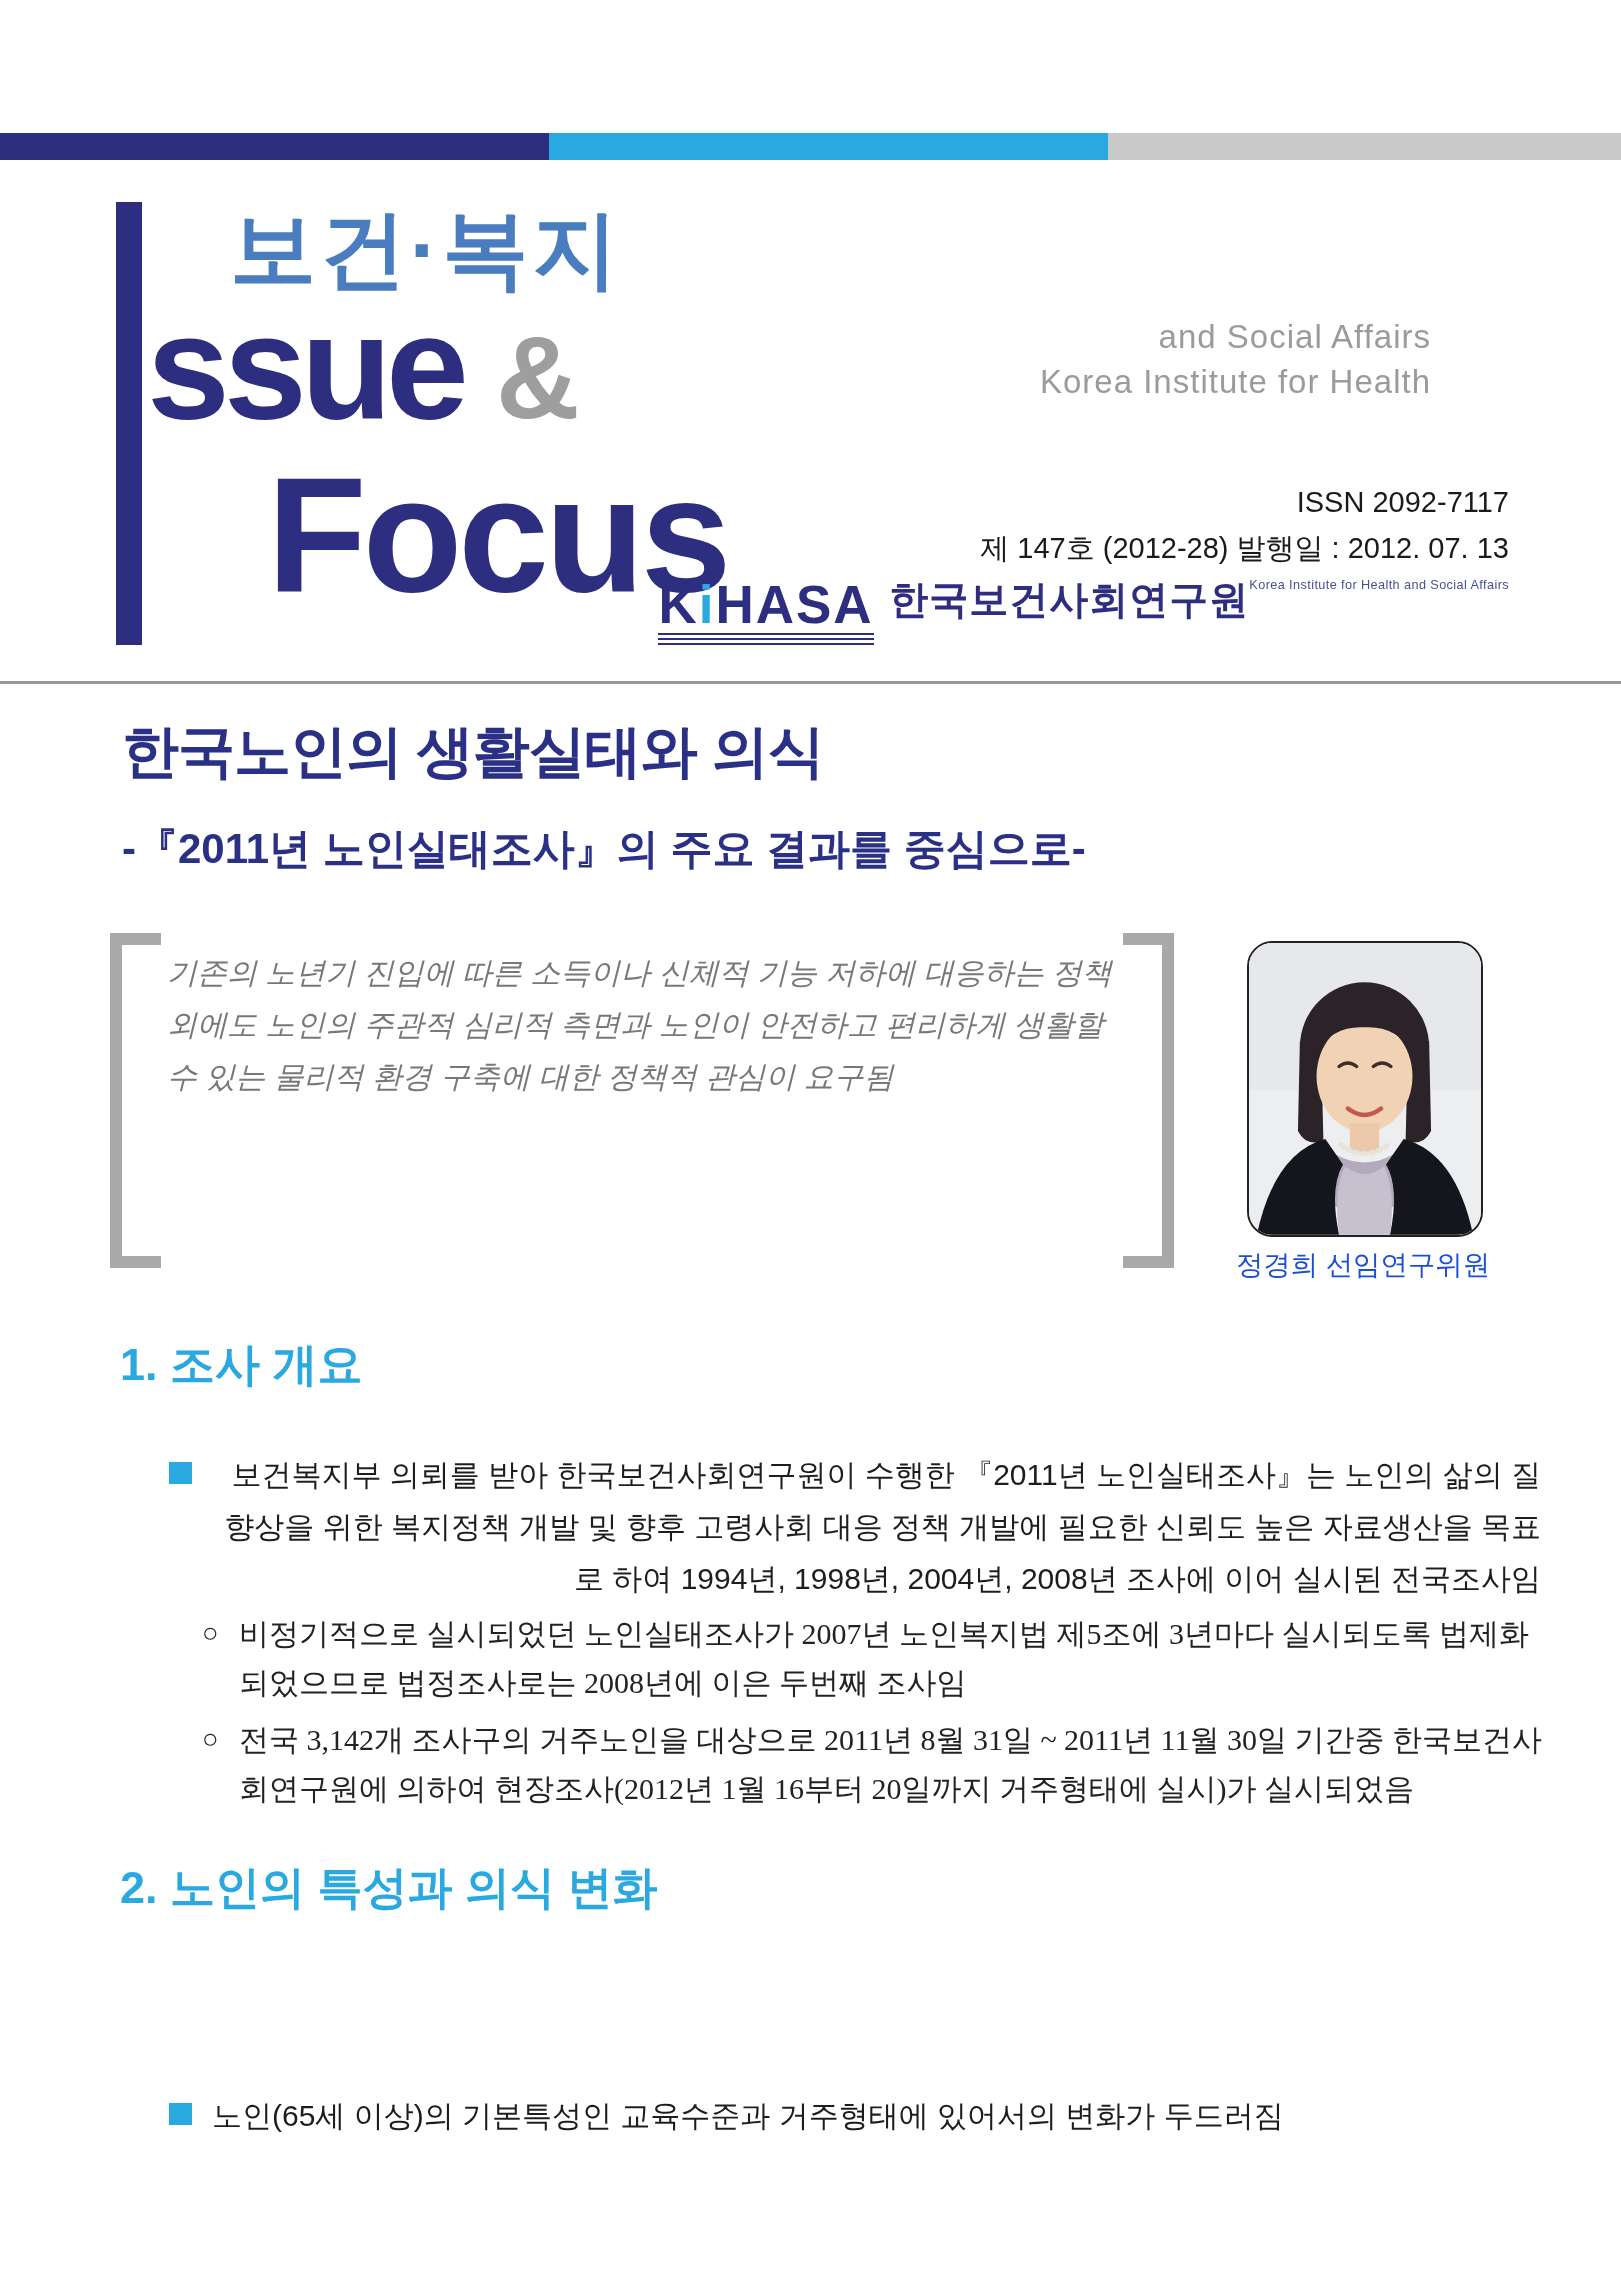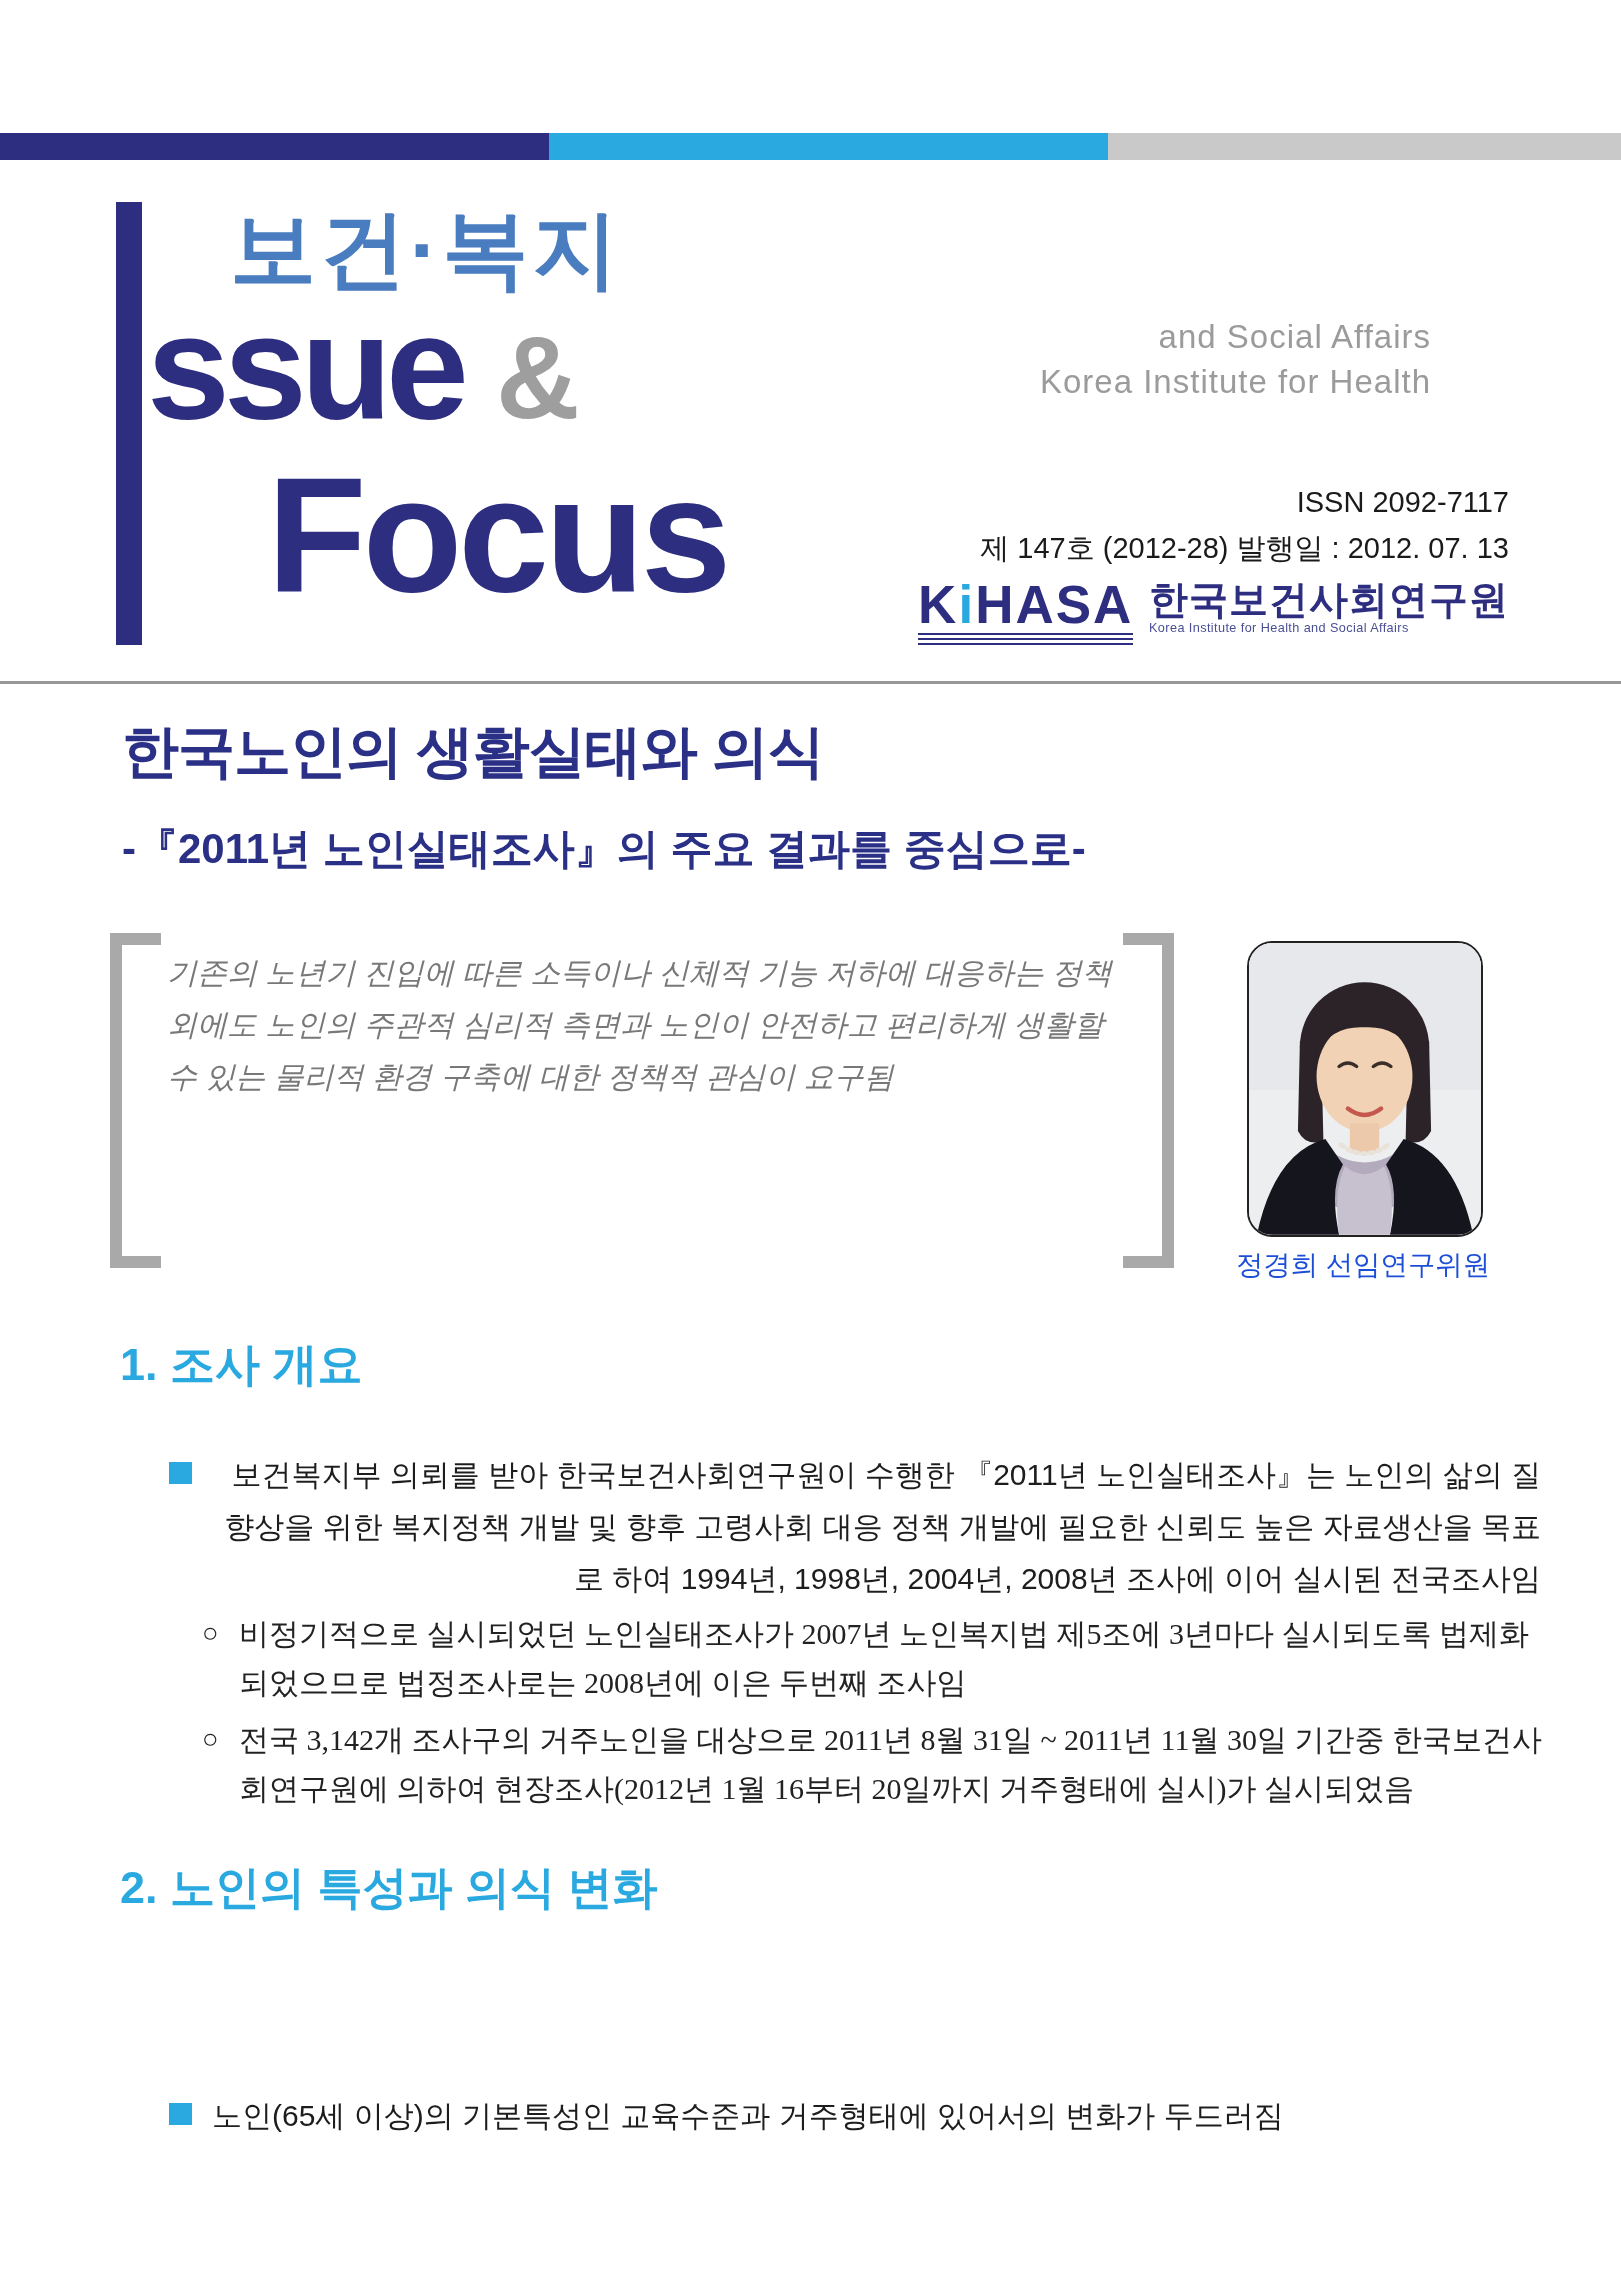--- a/index.html
+++ b/index.html
@@ -39,21 +39,21 @@
   .logo-focus{position:absolute;left:267px;top:437px;font-size:163px;line-height:196px;font-weight:700;color:var(--navy);letter-spacing:-3.9px;white-space:nowrap;}
   
   .org-en{position:absolute;right:190px;top:314px;text-align:right;font-size:33px;line-height:45px;color:var(--org-gray);letter-spacing:1px;white-space:nowrap;}
   .issn{position:absolute;right:112px;top:486px;font-size:29px;color:#1a1a1a;white-space:nowrap;}
   .issue-line{position:absolute;right:112px;top:529px;font-size:29px;color:#1a1a1a;white-space:nowrap;}
   .kihasa{position:absolute;right:112px;top:578px;display:flex;align-items:flex-start;gap:15.7px;}
   .kihasa-latin-wrap{display:flex;flex-direction:column;align-items:stretch;}
   .kihasa-latin{font-size:53px;line-height:53px;font-weight:800;color:var(--navy);letter-spacing:2px;white-space:nowrap;}
   .kihasa-latin .k-i{color:var(--cyan);}
   .kihasa-lines{height:11.8px;margin-top:2px;background:repeating-linear-gradient(to bottom,var(--navy) 0 2px,transparent 2px 4.9px);}
-  .kihasa-right{display:flex;flex-direction:column;}
+  .kihasa-right{display:flex;flex-direction:row;}
   .kihasa-kor{font-size:39px;line-height:43px;font-weight:800;color:var(--navy);letter-spacing:1px;white-space:nowrap;}
   .kihasa-en{font-size:12.7px;color:#4a4f94;letter-spacing:0.4px;white-space:nowrap;}
   
   .header-rule{position:absolute;left:0;top:681px;width:1621px;height:2.9px;background:var(--rule-gray);}
   
   .title-main{position:absolute;left:122px;top:714px;font-size:57px;font-weight:800;color:var(--title-navy);letter-spacing:-1px;white-space:nowrap;}
   .title-sub{position:absolute;left:122px;top:821px;font-size:42px;font-weight:700;color:var(--title-navy);white-space:nowrap;}
   
   .bracket{position:absolute;top:933px;width:51px;height:335px;box-sizing:border-box;}
   .bracket-left{left:110px;border-left:12.7px solid var(--bracket-gray);border-top:12.7px solid var(--bracket-gray);border-bottom:12.7px solid var(--bracket-gray);}

